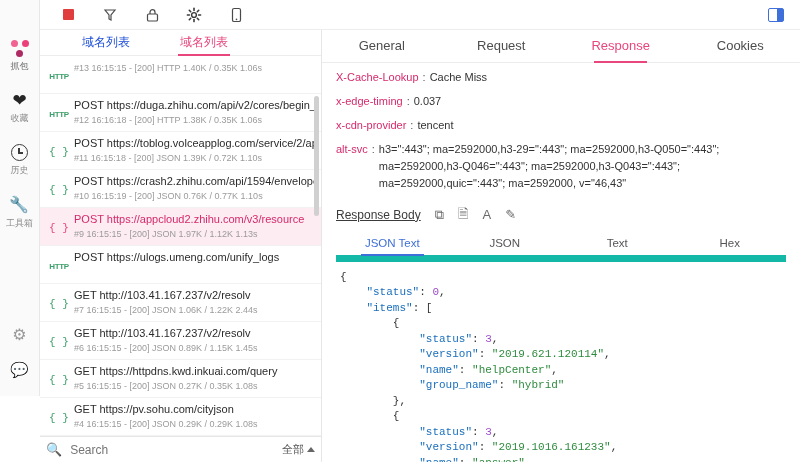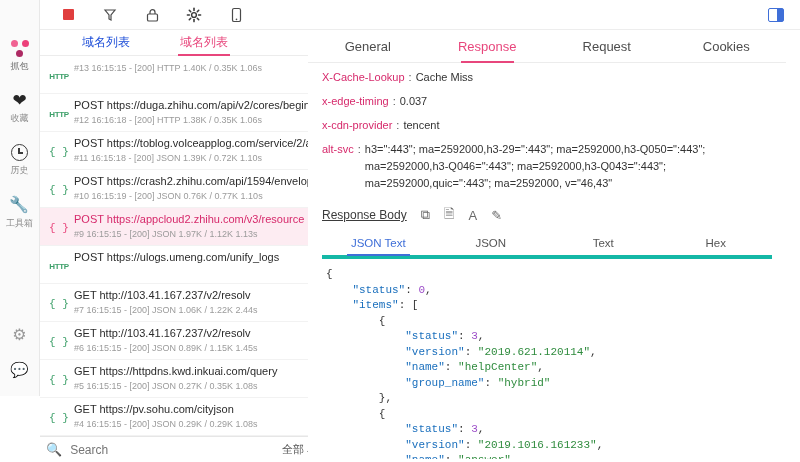--- a/index.html
+++ b/index.html
@@ -115,21 +115,21 @@
   .search-ico { color: #3f6fd8; font-size: 13px; }
   .search-input {
     flex: 1 1 auto; border: none; outline: none; font-size: 12px; color: #8a8a8a;
     background: transparent; font-family: "Liberation Sans", sans-serif;
   }
   .search-filter { font-size: 11px; color: #555; display:flex; align-items:center; gap:3px; cursor:pointer;}
   .caret-up { width:0;height:0;border-left:4px solid transparent;border-right:4px solid transparent;border-bottom:5px solid #666; }
 
   
   .detail {
-    position: absolute; left: 308px; top: 30px; width: 478px; height: 432px;
+    position: absolute; left: 322px; top: 30px; width: 478px; height: 432px;
     background: #fff; display: flex; flex-direction: column;
   }
   .dtabs {
     height: 34px; display: flex; border-bottom: 1px solid #ececec;
     align-items: stretch;
   }
   .dtab {
     flex: 1 1 0; display: flex; align-items: center; justify-content: center;
     font-size: 13px; color: #4d4d4d; cursor: pointer; position: relative;
   }
@@ -142,21 +142,21 @@
   .hdr-row { display: flex; font-size: 11px; line-height: 17px; margin-bottom: 7px; }
   .hdr-key { color: #d6296b; flex: 0 0 auto; margin-right: 4px; white-space: nowrap; }
   .hdr-sep { color: #555; margin-right: 4px; }
   .hdr-val { color: #333; word-break: break-all; }
   .hdr-val .ln { display: block; }
 
   .rb-title-row { display: flex; align-items: center; gap: 14px; margin: 12px 0 4px 0; }
   .rb-title { font-size: 12px; color: #3b3b3b; text-decoration: underline; }
   .rb-ico { color: #6a6a6a; font-size: 13px; cursor: pointer; }
 
-  .fmt-tabs { display: flex; border-bottom: 4px solid #14b8a6; margin-top: 5px; justify-content: flex-end; }
+  .fmt-tabs { display: flex; border-bottom: 7px solid #14b8a6; margin-top: 5px; justify-content: flex-end; }
   .fmt-tab {
     flex: 1 1 0; text-align: center; font-size: 11.5px; color: #555;
     padding: 6px 0; cursor: pointer; position: relative;
   }
   .fmt-tab.active { color: #3f6fd8; }
   .fmt-tab.active:after {
     content: ""; position: absolute; left: 22%; right: 22%; bottom: -1px; height: 2px; background: #3f6fd8;
   }
   .json-view {
     font-family: "Liberation Mono", monospace; font-size: 11px; color: #333;
@@ -352,22 +352,22 @@
       <span class="search-filter">
         <span>全部</span>
         <span class="caret-up"></span>
       </span>
     </div>
   </div>
 
   <div class="detail">
     <div class="dtabs">
       <div class="dtab">General</div>
+      <div class="dtab">Request</div>
       <div class="dtab active">Response</div>
-      <div class="dtab">Request</div>
       <div class="dtab">Cookies</div>
     </div>
     <div class="dbody">
       <div id="headers">
           <div class="hdr-row">
             <span class="hdr-key">X-Cache-Lookup</span>
             <span class="hdr-sep">:</span>
             <span class="hdr-val">
               <span class="ln">Cache Miss</span>
             </span>

